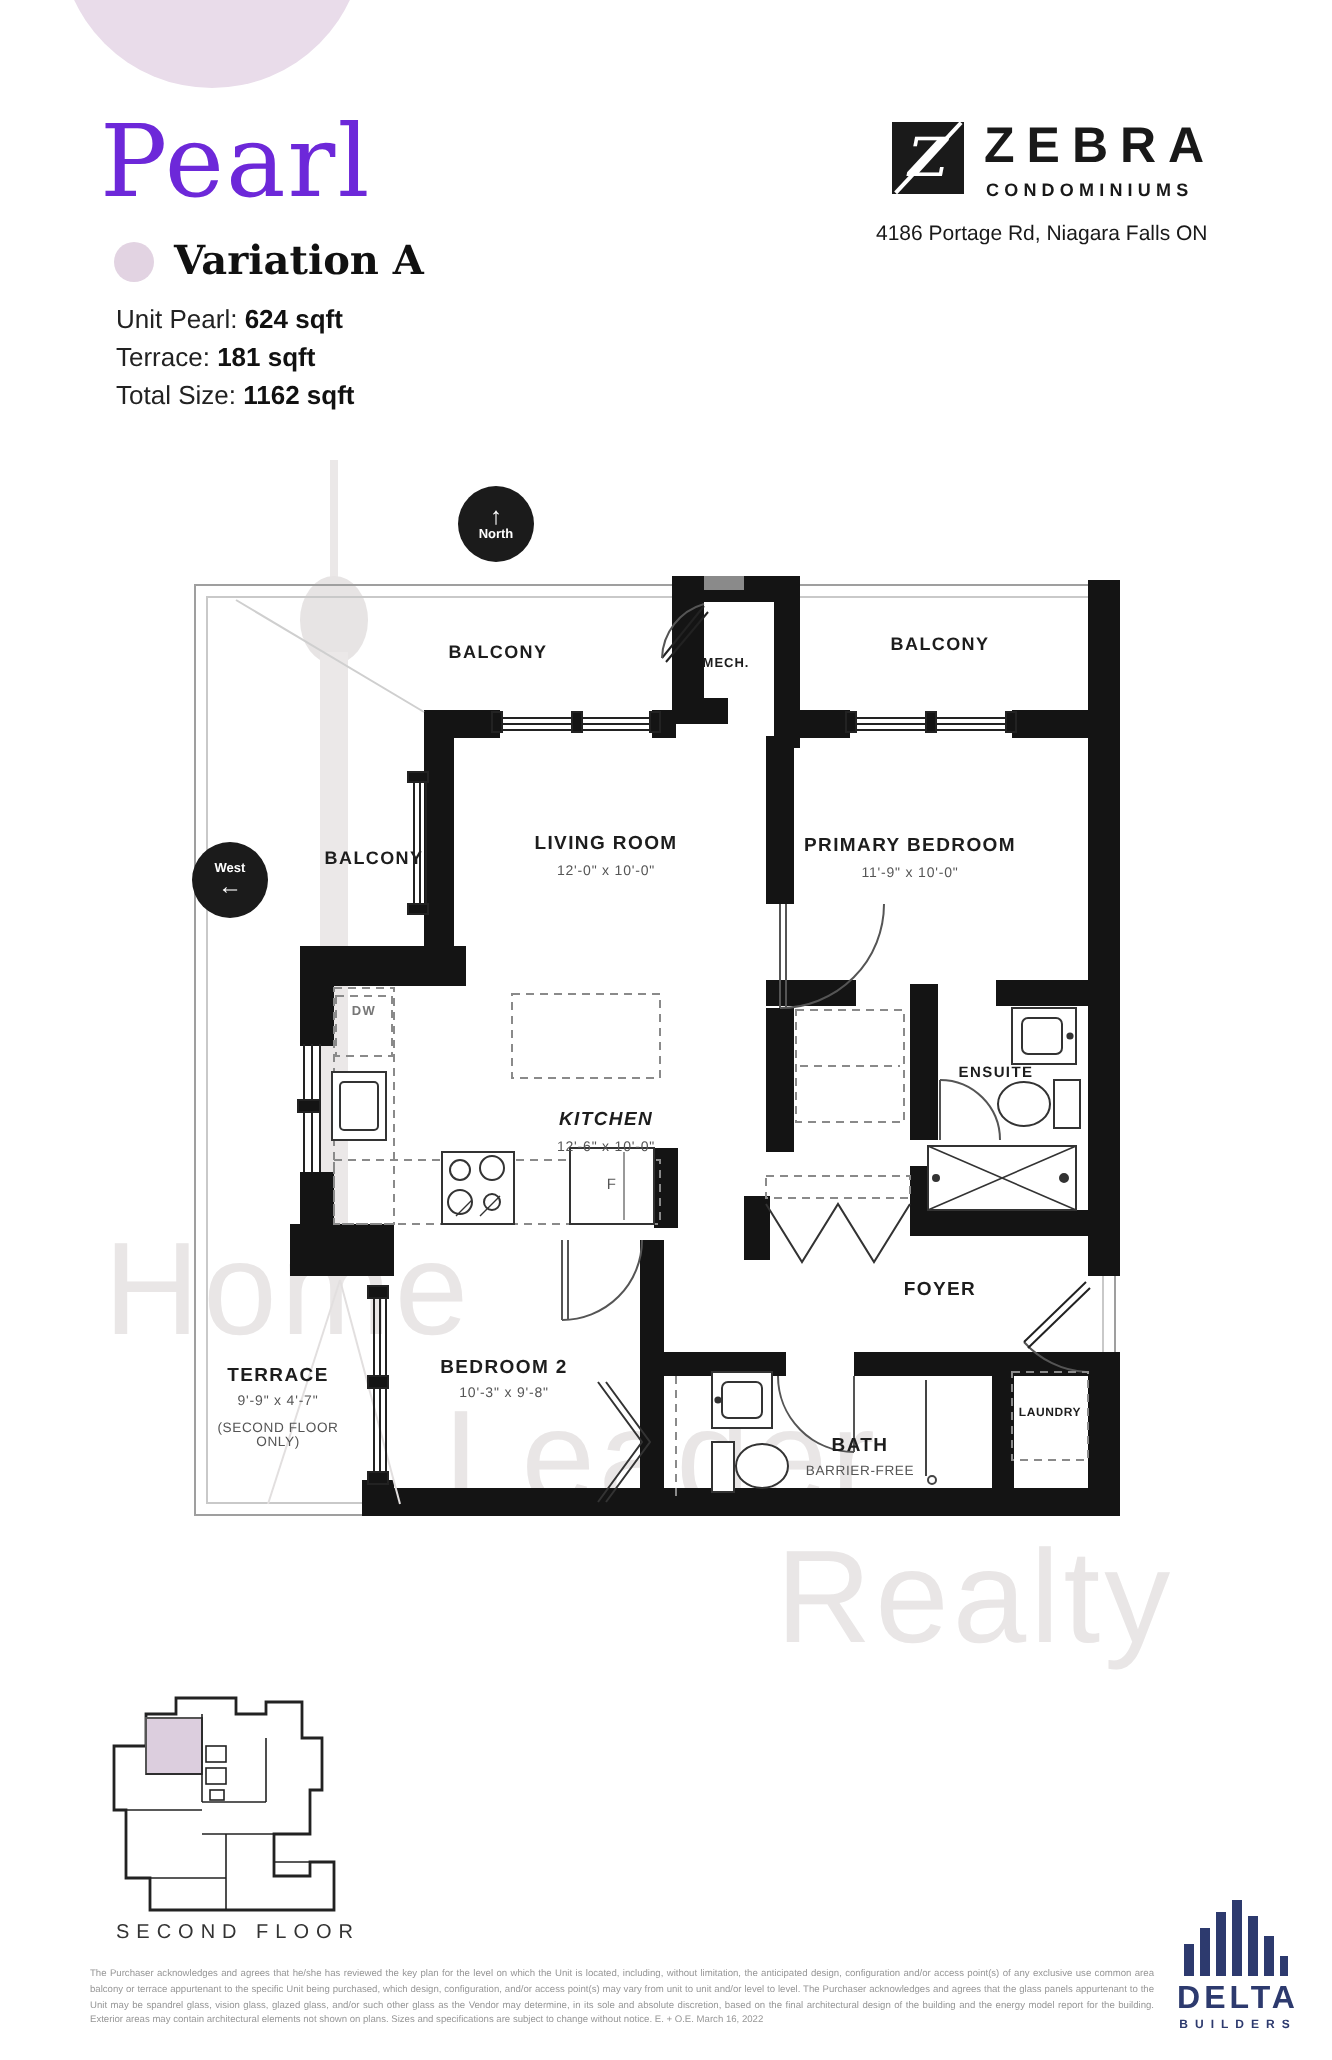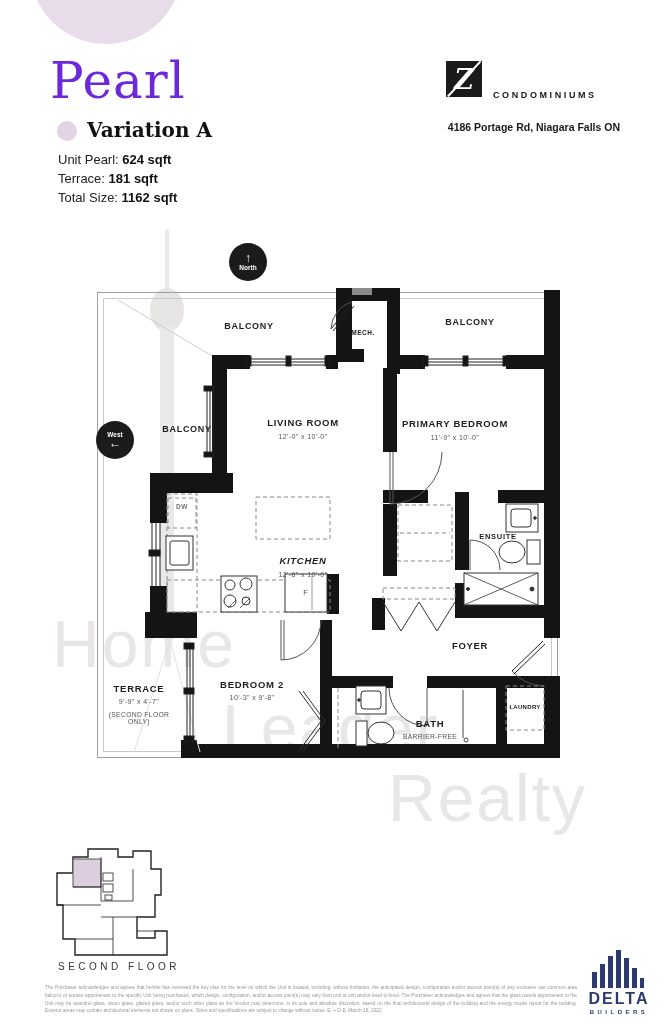--- a/index.html
+++ b/index.html
@@ -15,21 +15,21 @@
              font-weight:700;font-size:20px;color:#111;text-align:right;}
   .specs{left:58px;top:150px;font-size:13px;line-height:19px;color:#222;}
   .specs b{font-weight:700;color:#111;}
   
   .zsq{left:446px;top:61px;width:36px;height:36px;background:#1a1a1a;overflow:hidden;}
   .zsq .zl{position:absolute;left:0;top:1px;width:36px;height:36px;color:#fff;text-align:center;
            font-family:"DejaVu Serif","Liberation Serif",serif;font-style:italic;font-weight:700;font-size:27px;line-height:36px;}
   .zsq .slash{position:absolute;left:-6px;top:17px;width:48px;height:1.5px;background:#fff;transform:rotate(-47deg);}
   .zname{left:492px;top:59px;font-size:25px;font-weight:800;letter-spacing:6px;color:#191919;}
   .zsub{left:493px;top:90px;font-size:9px;font-weight:700;letter-spacing:2.6px;color:#191919;}
-  .zaddr{left:438px;top:121px;width:182px;text-align:right;font-size:10.5px;font-weight:700;color:#191919;}
+  .zaddr{left:438px;top:111px;width:182px;text-align:left;font-size:10.5px;font-weight:400;color:#191919;}
   
   .wm{color:#e9e6e6;font-size:66px;font-weight:400;letter-spacing:2px;z-index:1;}
   .tower{z-index:1;}
   
   .outline1{left:97px;top:292px;width:459px;height:464px;border:1px solid #9f9f9f;z-index:2;}
   .outline2{left:103px;top:298px;width:447px;height:452px;border:1px solid #c9c9c9;z-index:2;}
   .wall{background:#141414;z-index:3;}
   .gray-patch{background:#8a8a8a;z-index:4;}
   .ov{left:0;top:0;z-index:4;pointer-events:none;}
   .rm{z-index:5;transform:translate(-50%,-50%);text-align:center;white-space:nowrap;
@@ -69,20 +69,21 @@
   <div class="abs specs">
     <div><span>Unit Pearl: </span><b>624 sqft</b></div>
     <div><span>Terrace: </span><b>181 sqft</b></div>
     <div><span>Total Size: </span><b>1162 sqft</b></div>
   </div>
 
   <div class="abs zsq">
     <span class="zl">Z</span>
     <span class="slash"></span>
   </div>
+  <div class="abs zname">ZEBRA</div>
   <div class="abs zsub">CONDOMINIUMS</div>
   <div class="abs zaddr">4186 Portage Rd, Niagara Falls ON</div>
 
   <div class="abs comp" style="left:229px;top:243px;">
     <span class="ar">↑</span>
       <span>North</span>
   </div>
   <div class="abs comp" style="left:96px;top:421px;">
     <span>West</span>
       <span class="ar">←</span>

